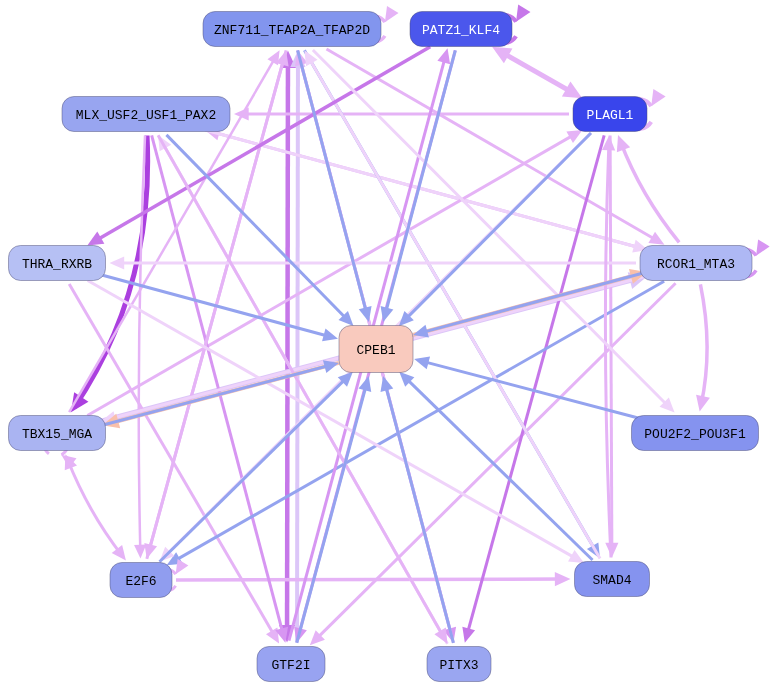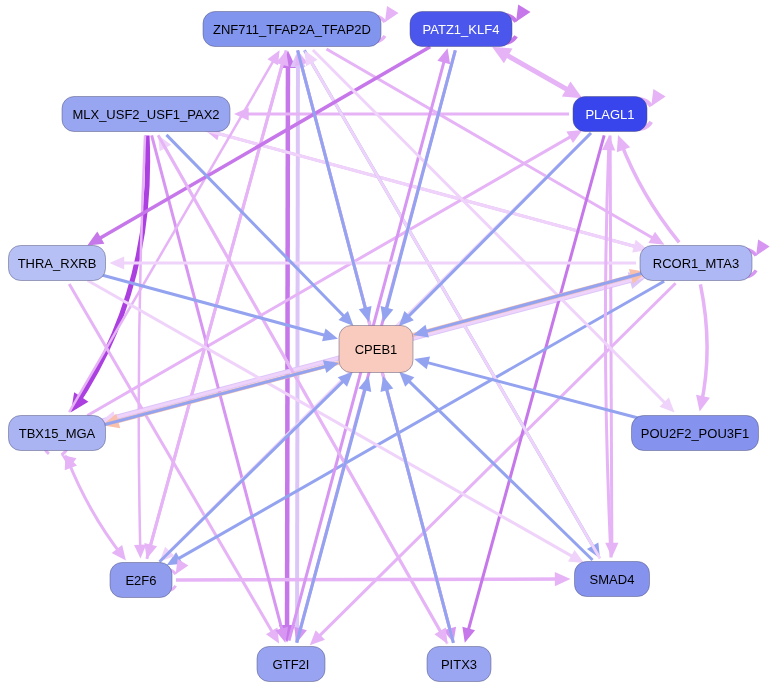--- a/index.html
+++ b/index.html
@@ -1,17 +1,17 @@
 <!DOCTYPE html>
 <html><head>
 <meta charset="utf-8">
 <style>
   html,body{margin:0;padding:0;background:#ffffff;}
   #canvas-wrap{position:relative;width:771px;height:698px;background:#ffffff;overflow:hidden;
-    font-family:Liberation Sans, sans-serif;}
+    font-family:Liberation Mono, monospace;}
   svg{position:absolute;left:0;top:0;}
   .node-rect{stroke:rgba(70,70,110,0.45);stroke-width:1;}
   .node-label{font-size:13px;pointer-events:none;}
 </style>
 </head>
 <body>
 
 <div id="canvas-wrap">
   <svg id="net-svg" width="781" height="698" viewBox="0 0 781 698">
       <path d="M 497.3010513493914 49.70865345435079 Q 535.5 71.5 577.0417402874891 95.19830821769516" stroke="#e5b3f6" stroke-width="5" fill="none" stroke-linecap="butt"></path>

